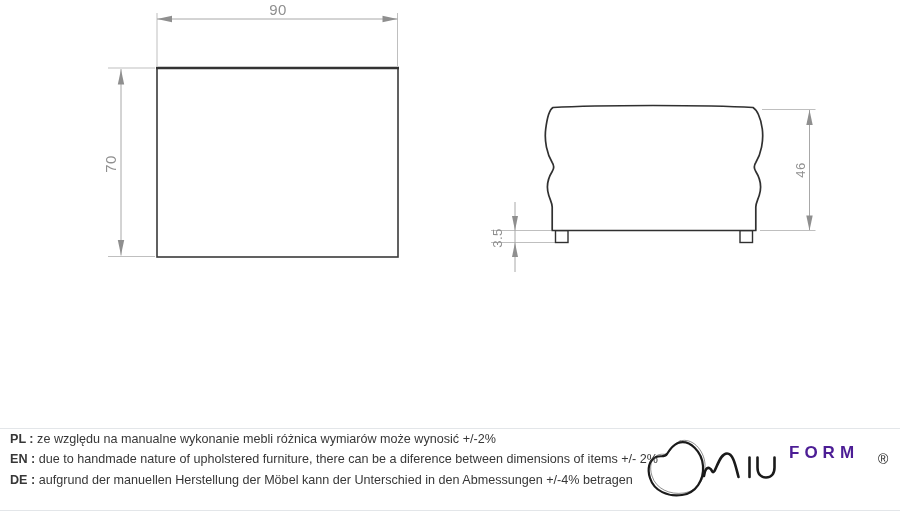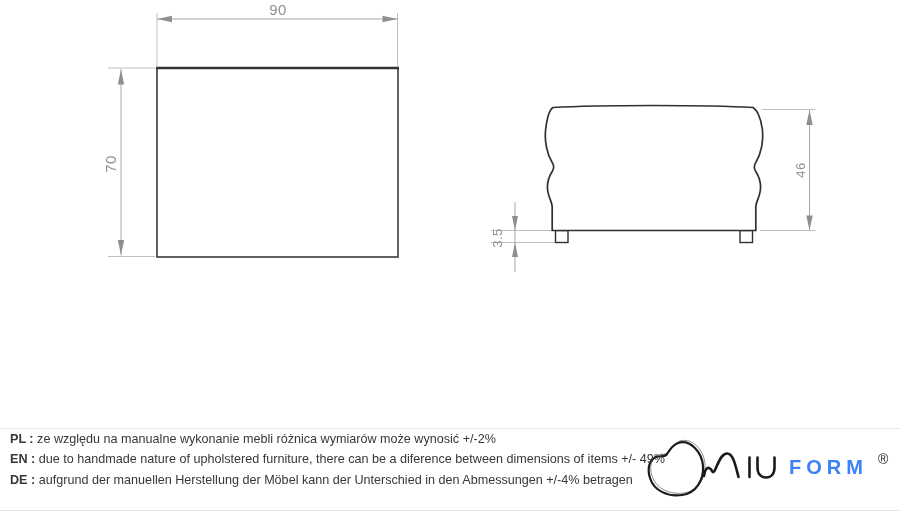--- a/index.html
+++ b/index.html
@@ -25,23 +25,23 @@
     position:absolute;left:10px;top:429px;
     font-size:12.6px;color:#373737;
   }
   .note-row{line-height:20.3px;white-space:nowrap;}
   .note-row .lang{font-weight:bold;text-align:center;}
   .note-row .sep{font-weight:bold;white-space:pre;}
   .rule{position:absolute;left:0;width:900px;height:1px;background:#e3e6e9;}
   .rule.top{top:428px;}
   .rule.bottom{top:510px;}
   .wordmark-bold{
-    position:absolute;left:789px;top:455px;
-    font-size:20px;font-weight:bold;letter-spacing:5px;
-    color:#3b82f6;line-height:24px;
+    position:absolute;left:789px;top:441px;
+    font-size:17px;font-weight:bold;letter-spacing:5px;
+    color:#4c1d95;line-height:24px;
   }
   .registered{
     position:absolute;left:878px;top:451px;
     font-size:14px;color:#1b1b1b;
   }
 </style>
 </head>
 <body>
 
 <div class="sheet">
@@ -140,21 +140,21 @@
   <div class="dim-label vert small" style="left:497px;top:238px;">3.5</div>
 
   <div class="rule top"></div>
   <div class="rule bottom"></div>
 
   <div class="notes">
     <div class="note-row">
       <span class="lang">PL</span><span class="sep"> : </span><span class="txt">ze względu na manualne wykonanie mebli różnica wymiarów może wynosić +/-2%</span>
     </div>
     <div class="note-row">
-      <span class="lang">EN</span><span class="sep"> : </span><span class="txt">due to handmade nature of upholstered furniture, there can be a diference between dimensions of items +/- 49%</span>
+      <span class="lang">EN</span><span class="sep"> : </span><span class="txt">due to handmade nature of upholstered furniture, there can be a diference between dimensions of items +/- 2%</span>
     </div>
     <div class="note-row">
       <span class="lang">DE</span><span class="sep"> : </span><span class="txt">aufgrund der manuellen Herstellung der Möbel kann der Unterschied in den Abmessungen +/-4% betragen</span>
     </div>
   </div>
 
   <div class="wordmark-bold">FORM</div>
   <div class="registered">®</div>
 
 </div>

